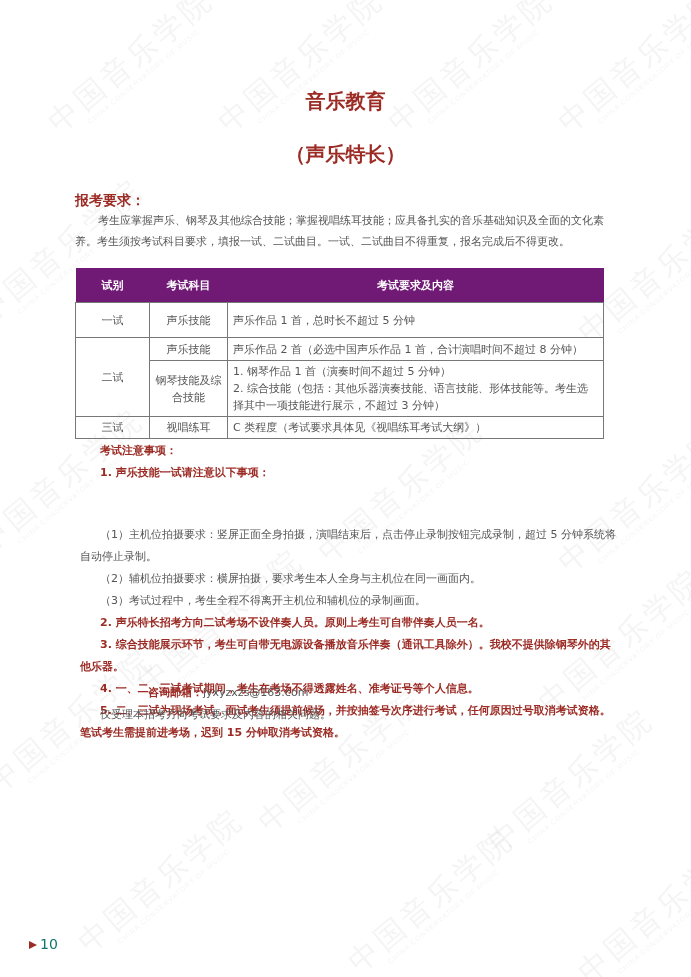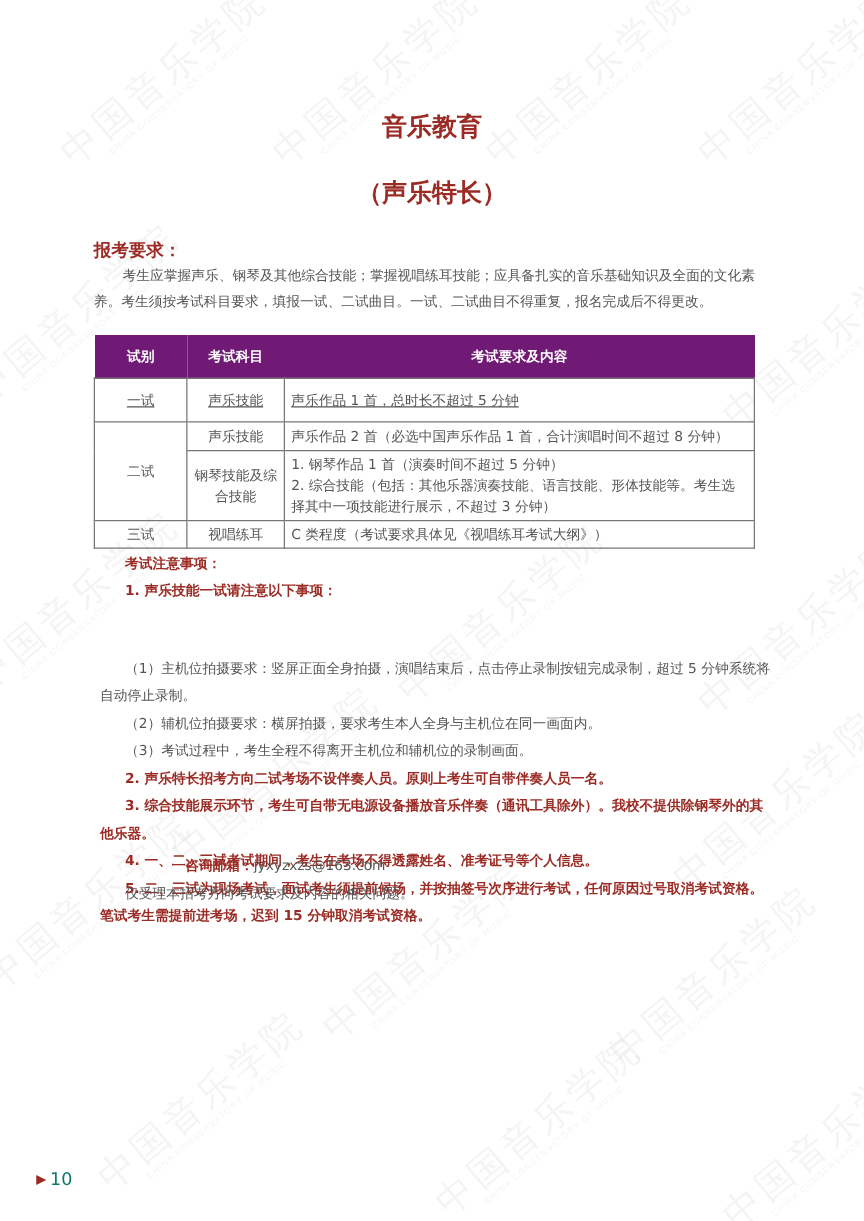--- a/index.html
+++ b/index.html
@@ -57,21 +57,21 @@
 
 <table>
   <thead>
     <tr>
       <th style="width:72px;">试别</th>
       <th style="width:76px;">考试科目</th>
       <th>考试要求及内容</th>
     </tr>
   </thead>
   <tbody>
-    <tr style="height:35px;text-decoration:underline;">
+    <tr style="height:35px;">
       <td class="c">一试</td>
       <td class="c">声乐技能</td>
       <td>声乐作品 1 首，总时长不超过 5 分钟</td>
     </tr>
     <tr style="height:23px;">
       <td class="c" rowspan="2">二试</td>
       <td class="c">声乐技能</td>
       <td>声乐作品 2 首（必选中国声乐作品 1 首，合计演唱时间不超过 8 分钟）</td>
     </tr>
     <tr>

